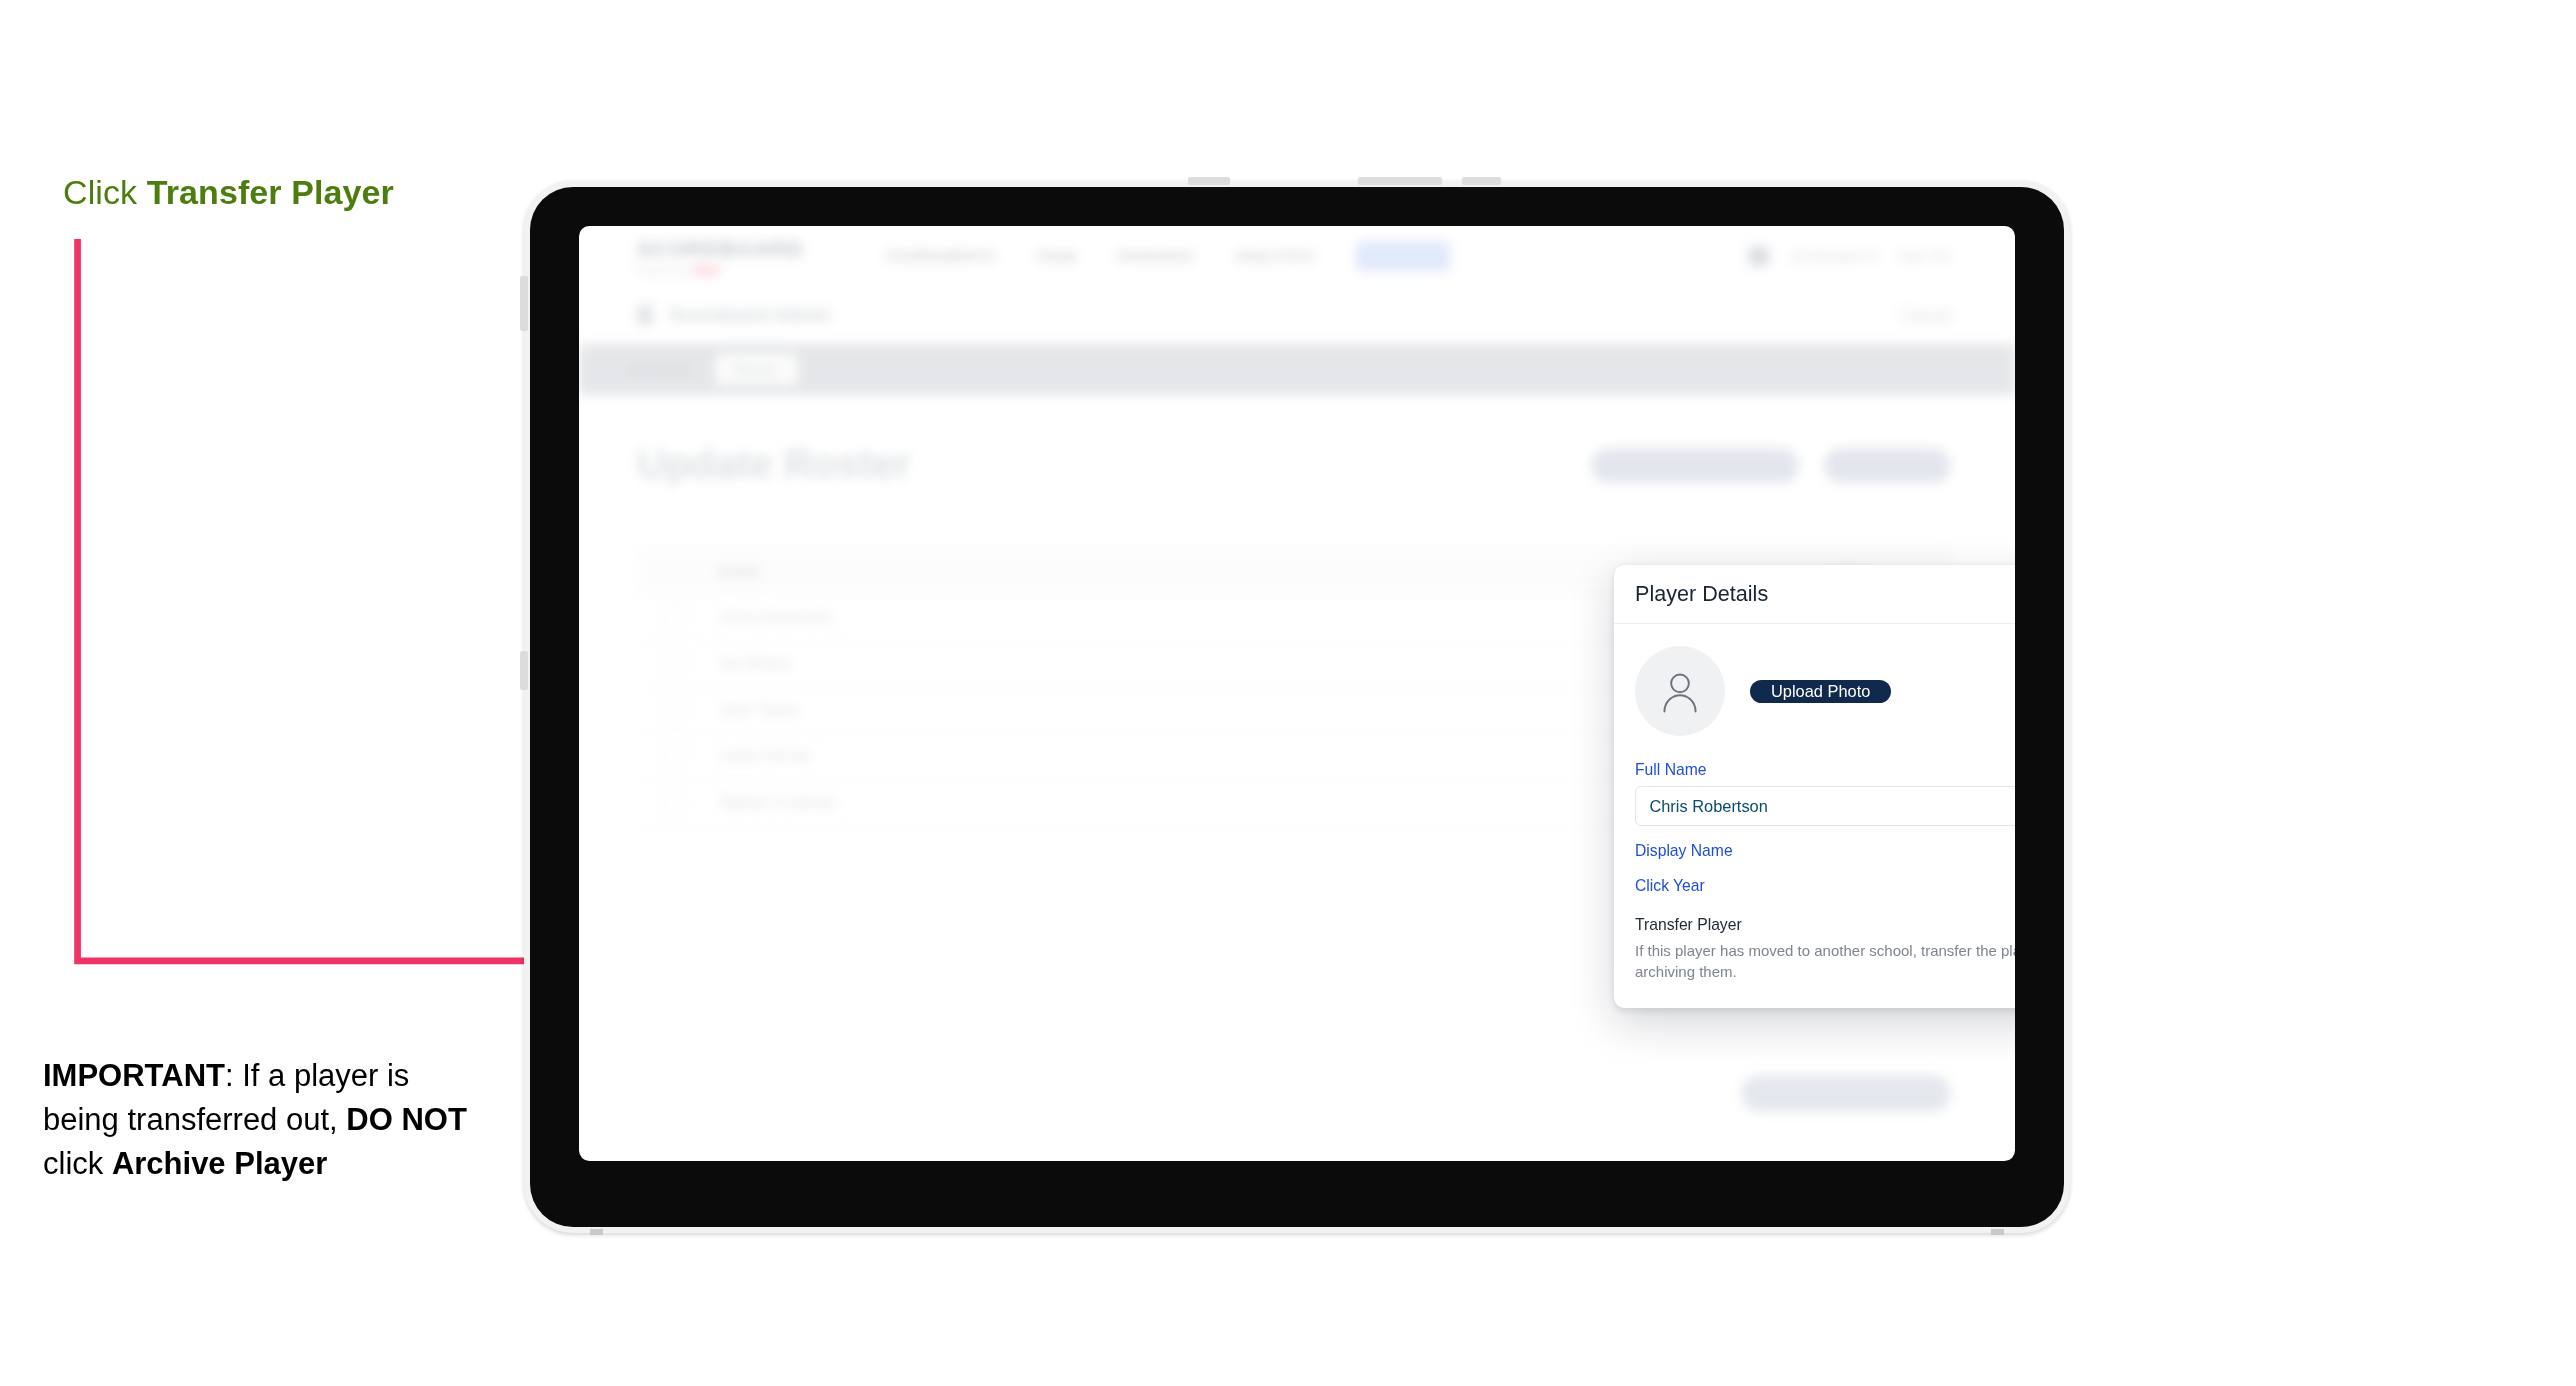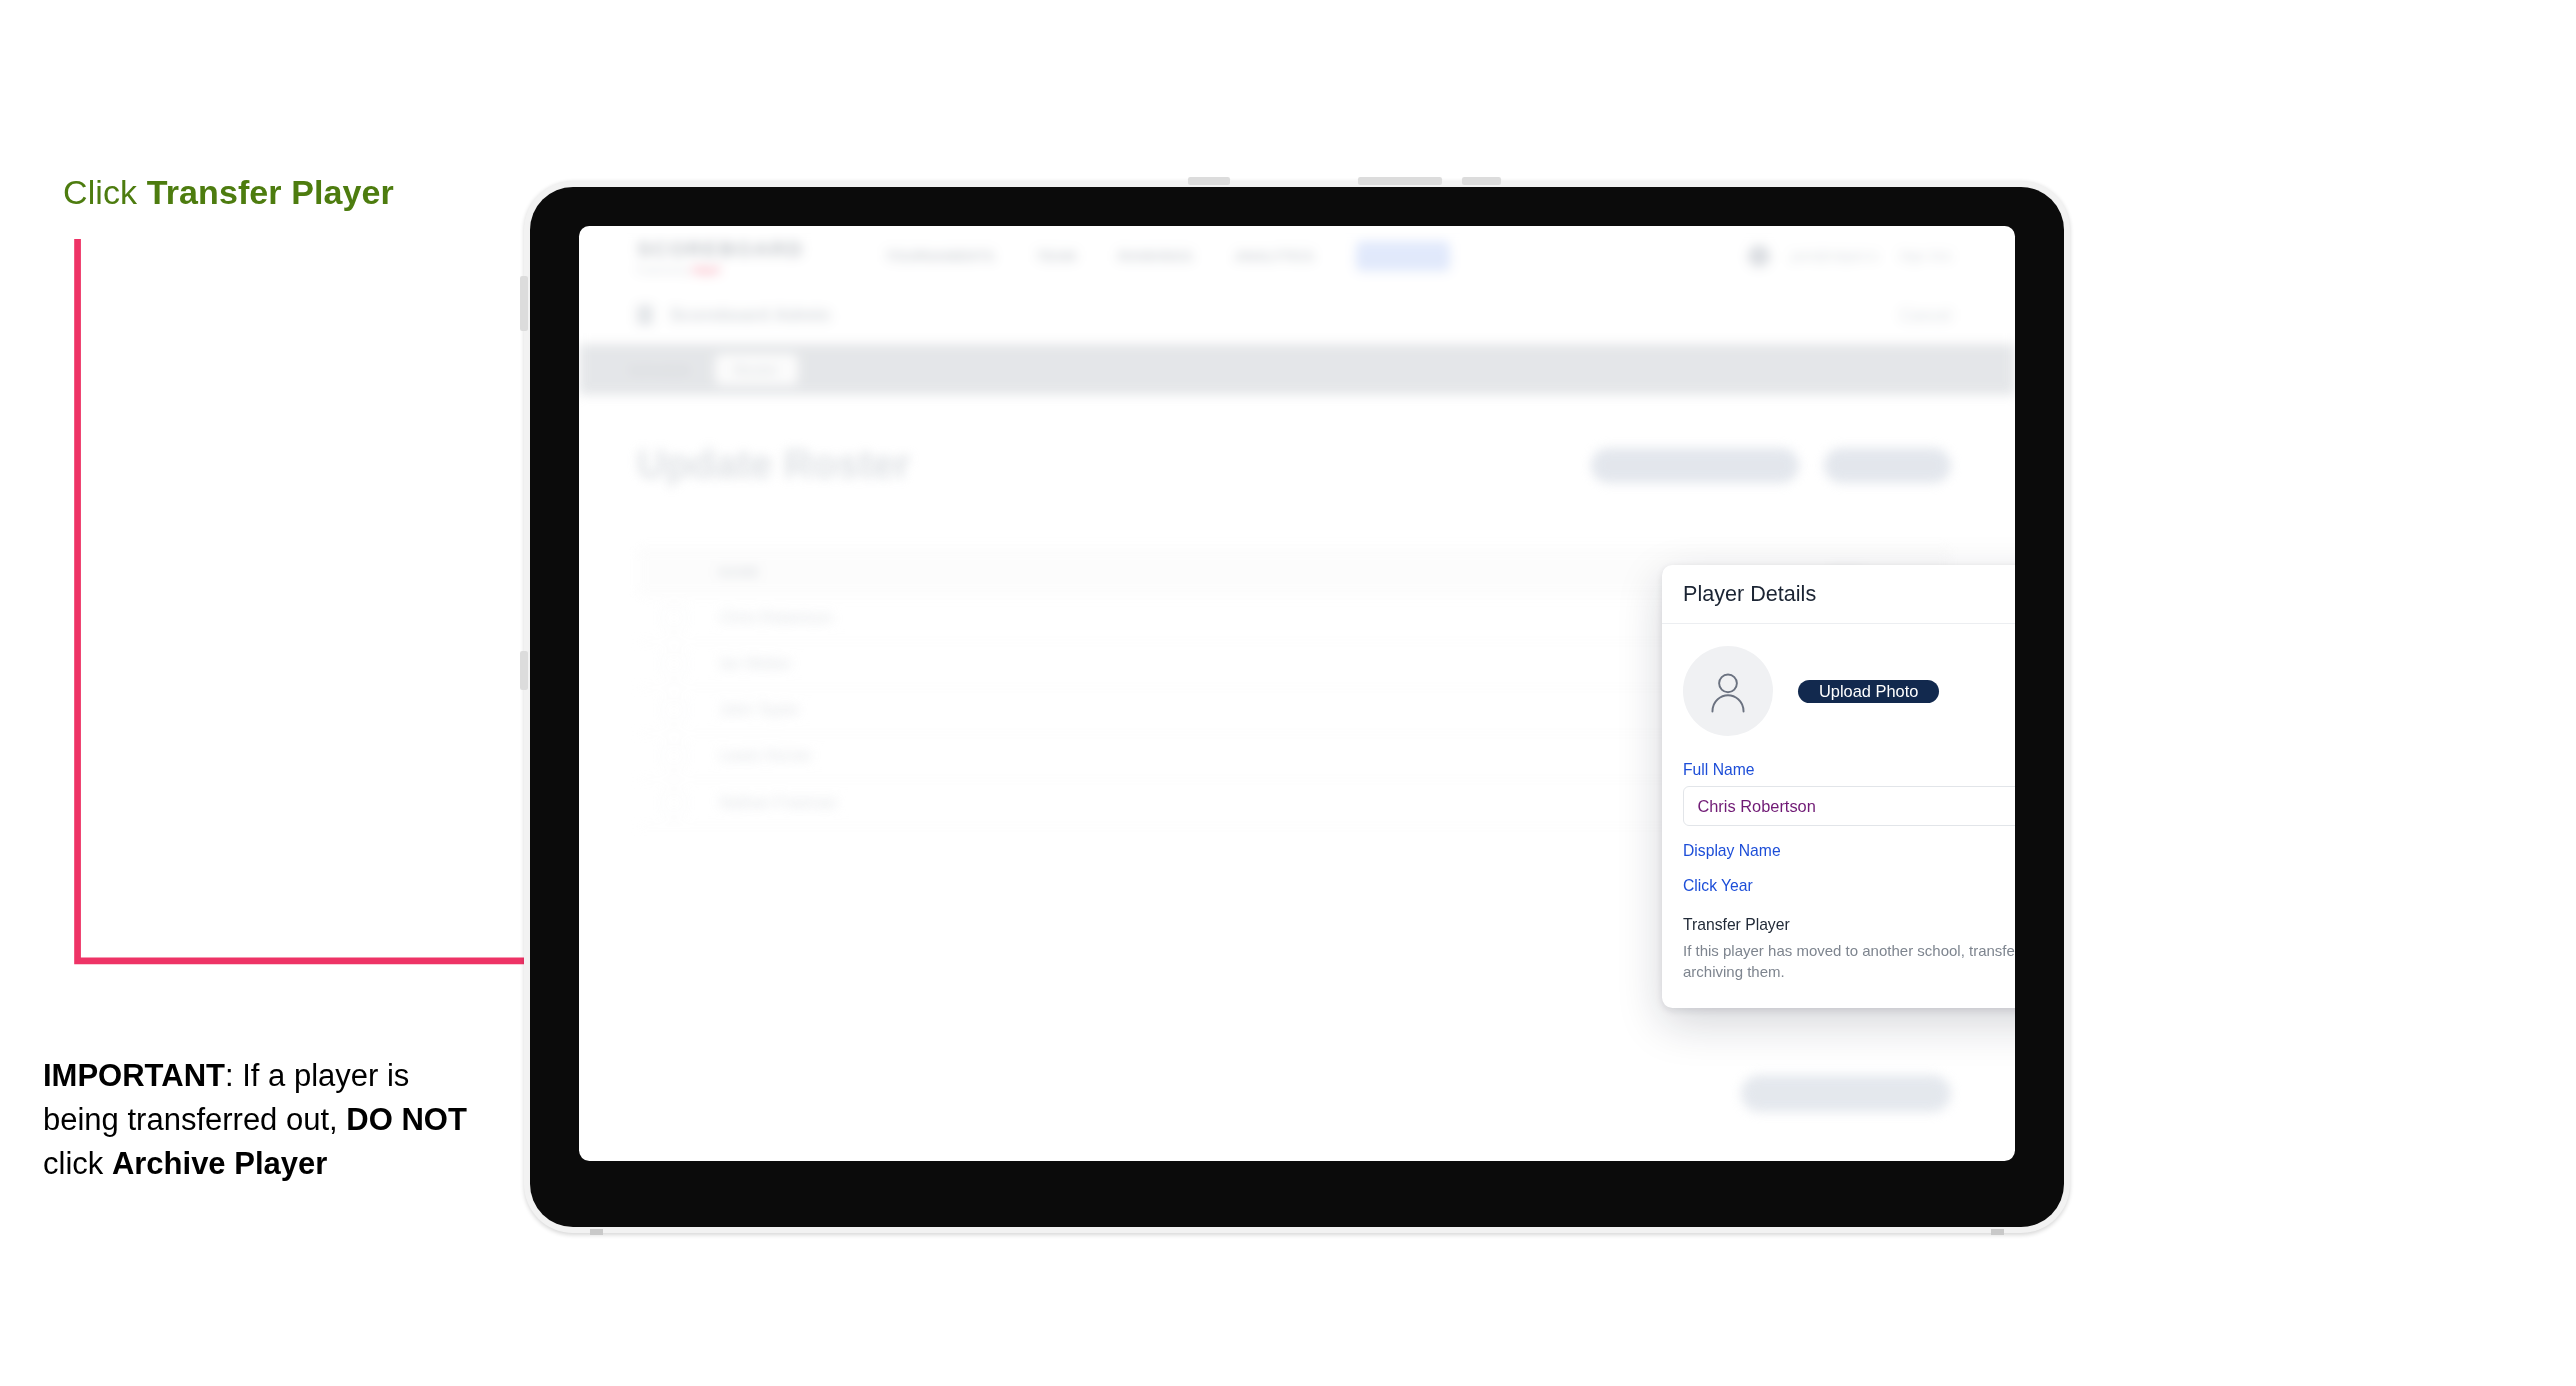--- a/index.html
+++ b/index.html
@@ -115,21 +115,20 @@
     position:absolute;right:64px;top:849px;background:#d4dae3;color:#d4dae3;
     font-size:14px;border-radius:19.4px;padding:10.4px 33px;font-weight:600;
   }
 
   
   .modal{
     position:absolute;left:1035px;top:339px;width:530px;
     background:#fff;border-radius:10.4px;
     box-shadow:0 15px 45px rgba(15,23,42,.18), 0 2.2px 7.5px rgba(15,23,42,.10);
     overflow:hidden;
-    margin-left:48px;
   }
   .modal-head{
     height:58px;border-bottom:0.7px solid #eceef1;
     display:flex;align-items:center;padding:0 21px 0 21px;
   }
   .modal-title{font-size:21.6px;color:#1b2433;font-weight:500;}
   .modal-body{padding:22.4px 21px 12px 21px;}
   .photo-row{display:flex;align-items:center;gap:25px;margin-bottom:25px;}
   .avatar-big{
     width:90px;height:90px;border-radius:50%;background:#f0f1f3;
@@ -138,21 +137,21 @@
   .upload-btn{
     background:#12294e;color:#fff;font-size:16.4px;font-weight:500;
     border:none;border-radius:16.4px;padding:2px 21px;cursor:pointer;
     font-family:"Liberation Sans", sans-serif;
   }
   .field{margin-bottom:16.4px;}
   .field-label{font-size:15.7px;color:#1d4ed8;margin-bottom:6.7px;}
   .field-input{
     width:100%;box-sizing:border-box;height:40px;
     border:0.7px solid #e2e5e9;border-radius:6px;background:#fff;
-    font-size:16.4px;color:#701a75;padding:0 13.4px;
+    font-size:16.4px;color:#0c4a6e;padding:0 13.4px;
     font-family:"Liberation Sans", sans-serif;outline:none;
   }
   .select-wrap{position:relative;}
   .transfer-sec{margin-top:21px;}
   .transfer-label{font-size:15.7px;color:#222b38;margin-bottom:6px;}
   .transfer-desc{font-size:15px;color:#7e858f;line-height:1.42;margin-bottom:13.4px;max-width:492px;}
 </style>
 </head>
 <body>
 

